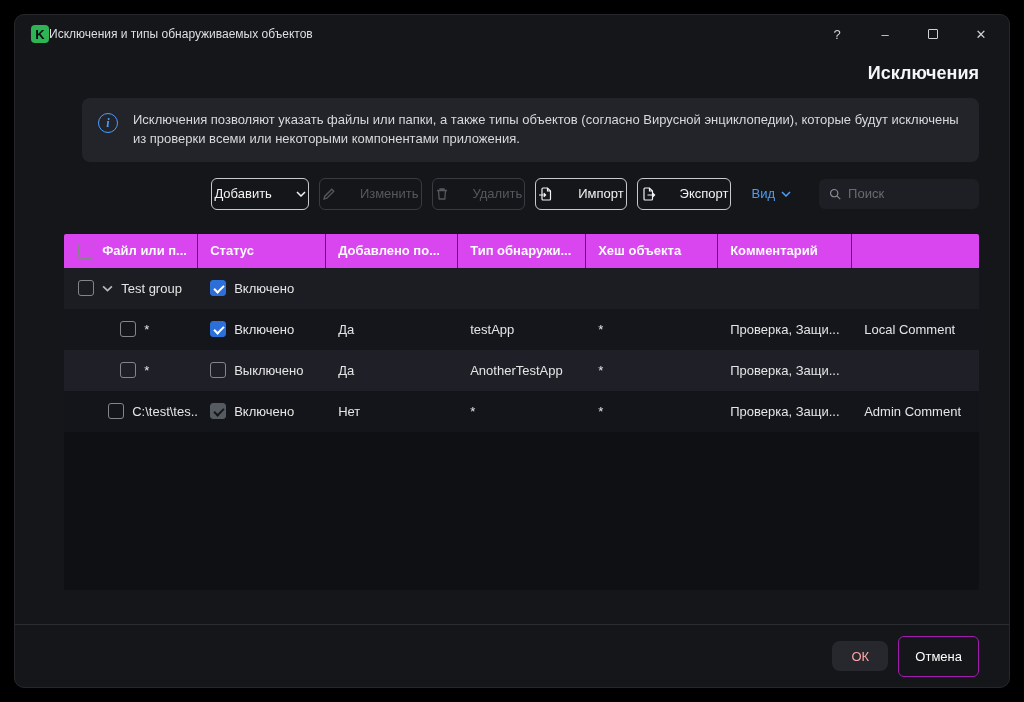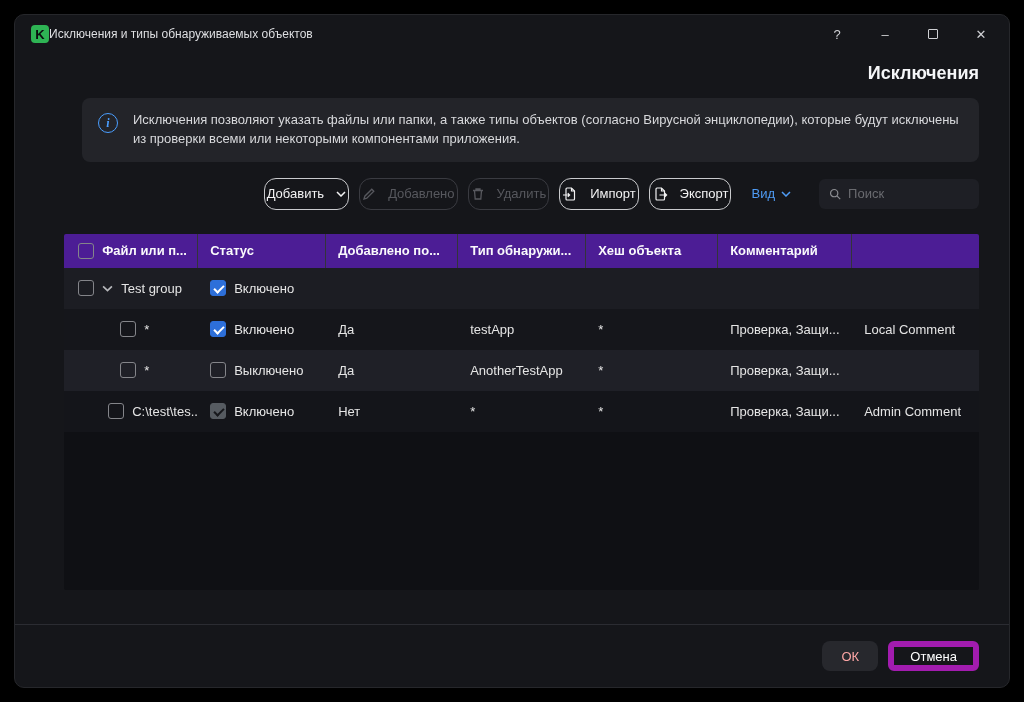--- a/index.html
+++ b/index.html
@@ -26,35 +26,35 @@
   h1 { font-size:18px; font-weight:bold; color:#f5f6f8; margin:4px 0 14px 0; }
 
   .info-banner { background:#232429; border-radius:8px; padding:13px 16px; display:flex; gap:15px; align-items:flex-start; }
   .info-icon { flex:none; width:20px; height:20px; margin-top:2px; border:1.5px solid var(--info-blue,#4a9eff);
                border-radius:50%; color:var(--info-blue,#4a9eff); font-size:12px; font-weight:bold;
                display:flex; align-items:center; justify-content:center; font-family:"Liberation Serif", serif; font-style:italic; }
   .info-text { font-size:13px; line-height:1.45; color:#d8d9dc; max-width:830px; }
 
   
   .toolbar { margin-top:16px; display:flex; align-items:center; gap:10px; }
-  .btn { height:32px; padding:0 2px; border:1px solid #c9cacd; border-radius:12px; background:transparent;
-         color:#f2f2f3; font-size:13px; display:flex; align-items:center; gap:12px; cursor:pointer; font-family:inherit; }
+  .btn { height:32px; padding:0 2px; border:1px solid #c9cacd; border-radius:6px; background:transparent;
+         color:#f2f2f3; font-size:13px; display:flex; align-items:center; gap:24px; cursor:pointer; font-family:inherit; }
   .btn svg { flex:none; }
   .btn.disabled { border-color:#3a3b41; color:#57585e; cursor:default; }
   .btn.disabled svg { stroke:#57585e; }
   .spacer { flex:1; }
   .view-dd { display:flex; align-items:center; gap:6px; color:var(--link-blue,#4f9cf5); font-size:13px; margin-right:18px; cursor:pointer; }
   .search { width:160px; height:30px; background:#1e1f25; border-radius:6px; display:flex; align-items:center; padding:0 10px; gap:7px; }
   .search input { background:transparent; border:none; outline:none; color:#d8d9dc; font-size:13px; width:100%; font-family:inherit; }
   .search input::placeholder { color:#6a6b70; }
 
   
   .table { margin-top:24px; height:356px; display:flex; flex-direction:column; border-radius:2px; overflow:hidden; }
   .trow { display:grid; grid-template-columns:134px 128px 132px 128px 132px 134px 1fr 18px; align-items:center; flex:none; }
-  .thead { height:34px; background:#4c1d95; font-size:13px; font-weight:bold; color:#fafafc; }
+  .thead { height:34px; background:#d946ef; font-size:13px; font-weight:bold; color:#fafafc; }
   .thead .cell { border-right:1px solid #33343a; height:100%; display:flex; align-items:center; }
   .thead .cell:last-child { border-right:none; }
   .cell { padding-left:12px; display:flex; align-items:center; gap:8px; overflow:hidden; white-space:nowrap; }
   .cell.first { padding-left:14px; }
   .body-row { height:41px; font-size:13px; color:#e5e5e5; }
   .row-group { background:#1c1d23; }
   .row-a { background:#15161b; }
   .row-b { background:#1f2027; }
   .row-c { background:#14151a; }
   .body-row .cell.first.indent { padding-left:56px; }
@@ -68,22 +68,22 @@
   .cb.checked.muted { background:#565b61; border-color:#565b61; }
   .cb.checked.muted::after { border-color:#17181c; }
 
   .chev { flex:none; }
 
   
   .footer { margin-top:auto; flex:none; border-top:1px solid #2b2c32; height:63px;
             display:flex; align-items:center; justify-content:flex-end; gap:10px; padding:0 30px; }
   .btn-ok { height:30px; min-width:56px; padding:0 16px; background:#27282d; color:#fca5a5;
             border:none; border-radius:8px; font-size:13px; font-family:inherit; }
-  .btn-cancel { height:30px; padding:0 16px; background:transparent; color:#fff;
-            border:6px solid #a21caf; border-radius:6px; font-size:13px; font-family:inherit; cursor:pointer; }
+  .btn-cancel { height:41px; padding:0 16px; background:transparent; color:#fff;
+            border:1px solid #a21caf; border-radius:6px; font-size:13px; font-family:inherit; cursor:pointer; }
 </style>
 </head>
 <body>
 
 <div class="window">
 
   <div class="titlebar">
     <div class="logo">K</div>
     <div class="win-title">Исключения и типы обнаруживаемых объектов</div>
     <div class="win-controls">
@@ -108,21 +108,21 @@
       <button class="btn">
         <span>Добавить</span>
         <svg class="chev" width="10" height="6" viewBox="0 0 10 6" fill="none" stroke="#f2f2f3" stroke-width="1.5">
             <path d="M1 1 L5 5 L9 1"></path>
           </svg>
       </button>
       <button class="btn disabled">
         <svg width="14" height="14" viewBox="0 0 14 14" fill="none" stroke="#57585e" stroke-width="1.3">
             <path d="M2 12 L2.8 9.2 L9.8 2.2 L11.8 4.2 L4.8 11.2 Z"></path>
           </svg>
-        <span>Добавлено</span>
+        <span>Изменить</span>
       </button>
       <button class="btn disabled">
         <svg width="14" height="14" viewBox="0 0 14 14" fill="none" stroke="#57585e" stroke-width="1.3">
             <path d="M2 3.5 H12 M5 3.5 V2 H9 V3.5 M3.5 3.5 L4.2 12 H9.8 L10.5 3.5"></path>
           </svg>
         <span>Удалить</span>
       </button>
       <button class="btn">
         <svg width="16" height="16" viewBox="0 0 16 16" fill="none" stroke="#f2f2f3" stroke-width="1.2">
             <path d="M9.5 2 H5 C4.4 2 4 2.4 4 3 V13 C4 13.6 4.4 14 5 14 H11.5 C12.1 14 12.5 13.6 12.5 13 V5 Z"></path>

